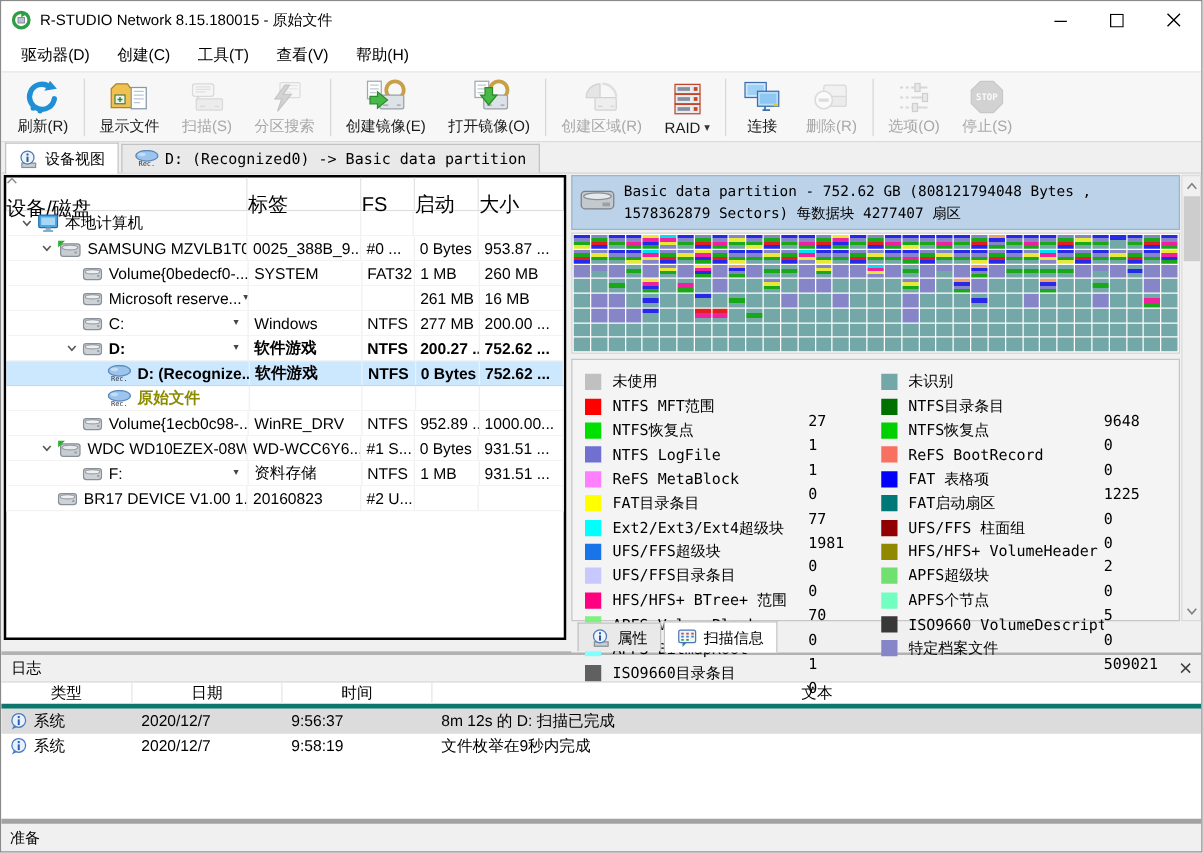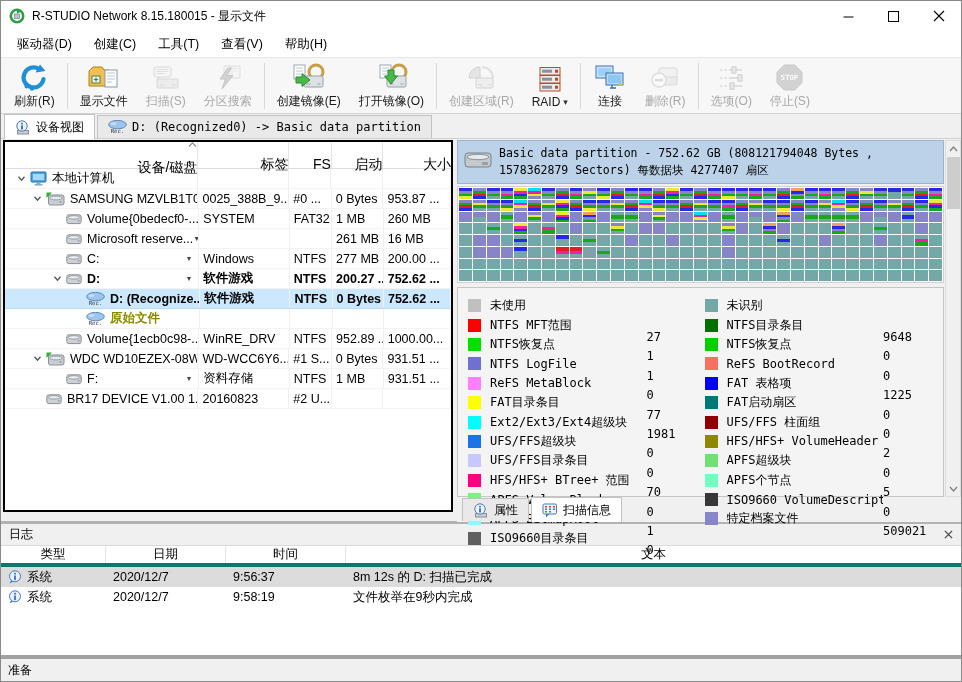--- a/index.html
+++ b/index.html
@@ -28,21 +28,21 @@
   
   .tabbar { height: 25px; background: #f0f0f0; display: flex; align-items: flex-end; padding-left: 3px; border-bottom: 1px solid #cfcfcf; }
   .tab { display: flex; align-items: center; gap: 5px; height: 23px; padding: 0 10px; font-size: 12px; border: 1px solid #c2c2c2; border-bottom: none; background: #e9e9e9; margin-right: 2px; white-space: nowrap; }
   .tab.active { background: #fff; height: 25px; margin-bottom: -1px; }
   .tab .mono { font-family: "DejaVu Sans Mono", monospace; font-size: 12px; }
 
   
   .main { height: 382px; background: #f0f0f0; display: flex; padding: 1px 0 0 2px; align-items: flex-start; }
   .left-pane { width: 479px; height: 372px; border: 2px solid #000; background: #fff; overflow: hidden; }
   .tree-header { display: flex; height: 27px; border-bottom: 1px solid #dcdcdc; }
-  .th { display: flex; flex-direction: column; align-items: flex-end; justify-content: center; border-right: 1px solid #e4e4e4; font-size: 14px; line-height: 1.1; gap: 19px; }
+  .th { display: flex; flex-direction: column; align-items: flex-start; justify-content: center; border-right: 1px solid #e4e4e4; font-size: 16px; line-height: 1.1; gap: 19px; }
   .th .sort { height: 6px; }
   .c0 { width: 206px; } .c1 { width: 97px; } .c2 { width: 45px; } .c3 { width: 55px; } .c4 { width: 72px; border-right: none; }
   .tree-row { display: flex; height: 20px; align-items: stretch; font-size: 12.5px; border-bottom: 1px solid #f3f3f3; background: #fff; }
   .tree-row.sel { background: #cce8ff; border-bottom-color: #b5dcfa; }
   .tcell { display: flex; align-items: center; padding: 0 4px; overflow: hidden; white-space: nowrap; border-right: 1px solid #f0f0f0; }
   .tname { padding-left: 0; }
   .chev { width: 17px; display: flex; justify-content: center; flex: none; }
   .ticon { margin-right: 5px; display: flex; flex: none; }
   .bold { font-weight: bold; }
   .olive { color: #8b8b00; font-weight: bold; }
@@ -86,21 +86,21 @@
   <div class="titlebar">
     <span id="app-icon">
         <span style="display: flex;">
           <svg width="16" height="16" viewBox="0 0 16 16">
             <circle cx="8" cy="8" r="6.2" fill="none" stroke="#2e9e46" stroke-width="2.6"></circle>
             <path d="M8 0.5 L12.5 3.2 8 5.8z" fill="#2e9e46"></path>
             <rect x="5.4" y="6" width="5.2" height="4.4" fill="#b8c4cc" stroke="#78838c" stroke-width="0.7"></rect>
           </svg>
         </span>
       </span>
-    <span class="title">R-STUDIO Network 8.15.180015 - 显示文件</span>
+    <span class="title">R-STUDIO Network 8.15.180015 - 原始文件</span>
     <div id="win-controls" style="display: flex;">
         <div class="win-ctl">
           <span style="display: flex;">
             <svg width="11" height="11" viewBox="0 0 11 11">
               <path d="M0.5 6 H10.5" stroke="#000" stroke-width="1"></path>
             </svg>
           </span>
         </div>
         <div class="win-ctl">
           <span style="display: flex;">

